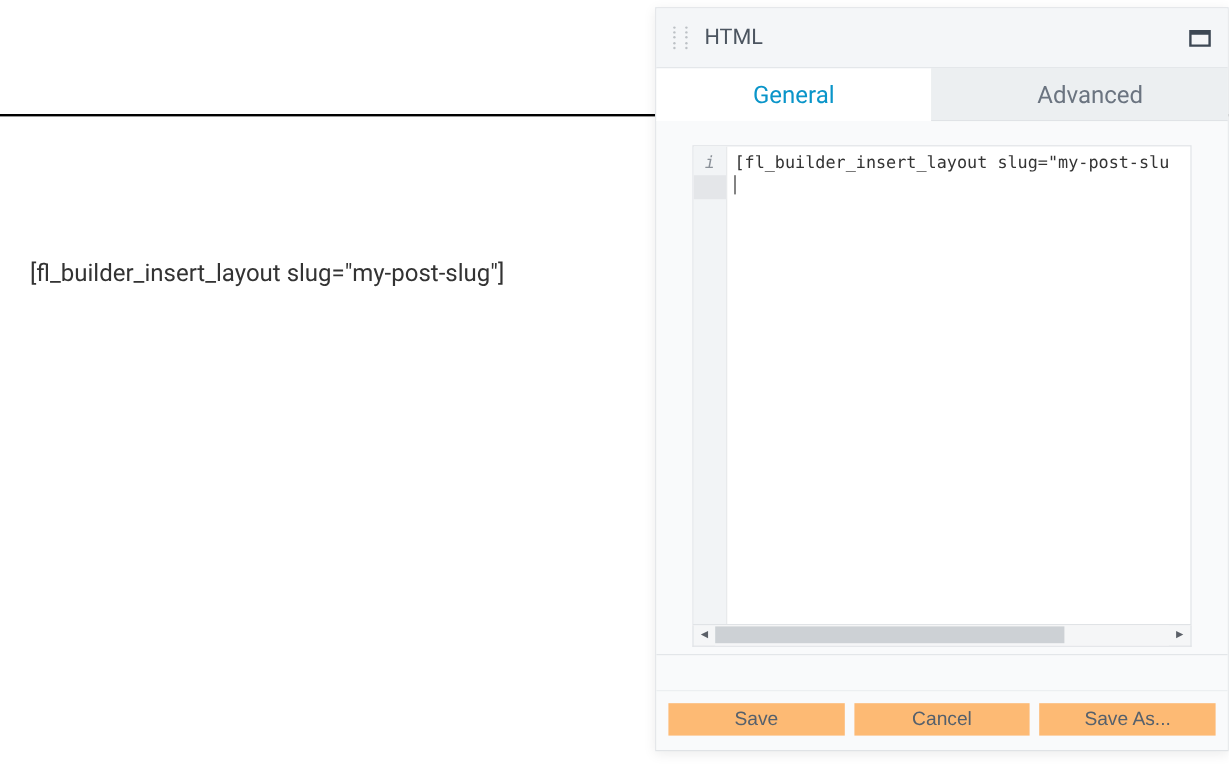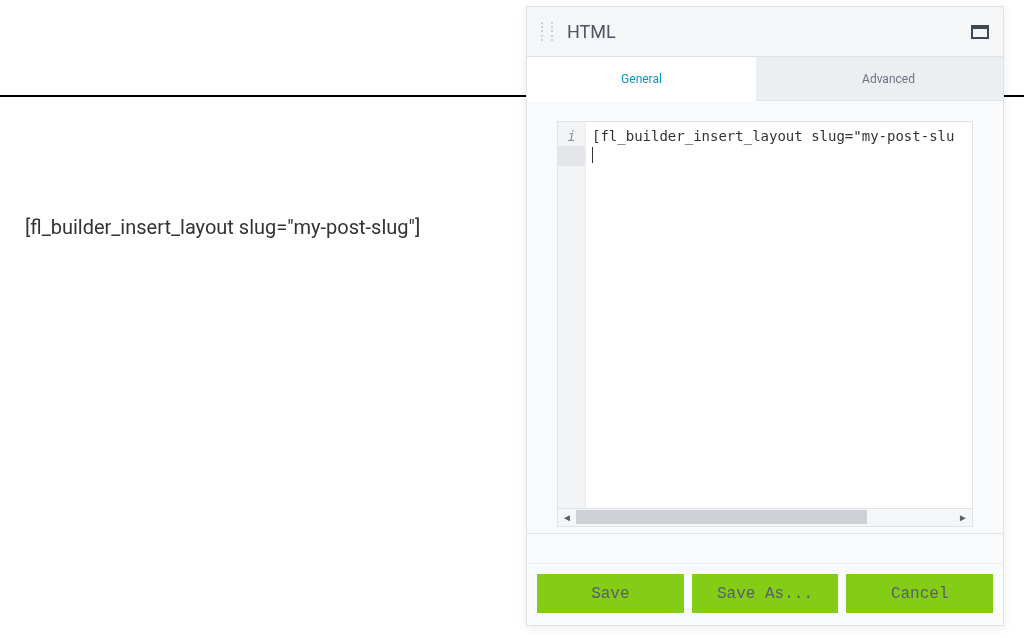--- a/index.html
+++ b/index.html
@@ -24,21 +24,21 @@
     }
     .shortcode-text {
       position: absolute;
       top: 215px;
       left: 25px;
       font-size: 20px;
       color: #333;
     }
     .panel {
       position: absolute;
-      right: 20px;
+      right: 0;
       top: 6px;
       width: 478px;
       height: 620px;
       background: #f9fafb;
       border: 1px solid #e0e3e6;
       box-shadow: 0 2px 10px rgba(0,0,0,0.08);
       display: flex;
       flex-direction: column;
     }
     .panel-header {
@@ -84,21 +84,21 @@
     .tabs {
       display: flex;
       height: 44px;
       background: #eff1f3;
     }
     .tab {
       flex: 1;
       display: flex;
       align-items: center;
       justify-content: center;
-      font-size: 12px;
+      font-size: 20px;
       cursor: pointer;
       color: #6b7480;
       border-bottom: 1px solid #e0e3e6;
     }
     .tab.active {
       background: #ffffff;
       color: #0a95c9;
       border-bottom: 1px solid #ffffff;
     }
     .tab:not(.active) {
@@ -206,27 +206,27 @@
     .button-bar {
       display: flex;
       padding: 0 10px 12px 10px;
       gap: 8px;
       background: #f9fafb;
       border-top: 1px solid #eceff1;
       padding-top: 10px;
     }
     .btn {
       flex: 1;
-      height: 39px;
-      background: #84cc16;
+      height: 27px;
+      background: #fdba74;
       border: none;
       font-size: 16px;
       color: #55606c;
       cursor: pointer;
-      font-family: Liberation Mono, monospace;
+      font-family: Liberation Sans, sans-serif;
     }
   </style>
 </head>
 <body>
 
 <div class="page-content"></div>
 
 <div class="shortcode-text">[fl_builder_insert_layout slug="my-post-slug"]</div>
 
 <div class="panel">
@@ -279,16 +279,16 @@
         <div class="hscroll-thumb"></div>
       </div>
       <div class="hscroll-arrow">►</div>
     </div>
   </div>
 
   <div class="footer-space"></div>
 
   <div class="button-bar">
     <button class="btn">Save</button>
+    <button class="btn">Cancel</button>
     <button class="btn">Save As...</button>
-    <button class="btn">Cancel</button>
   </div>
 </div>
 
 </body></html>

